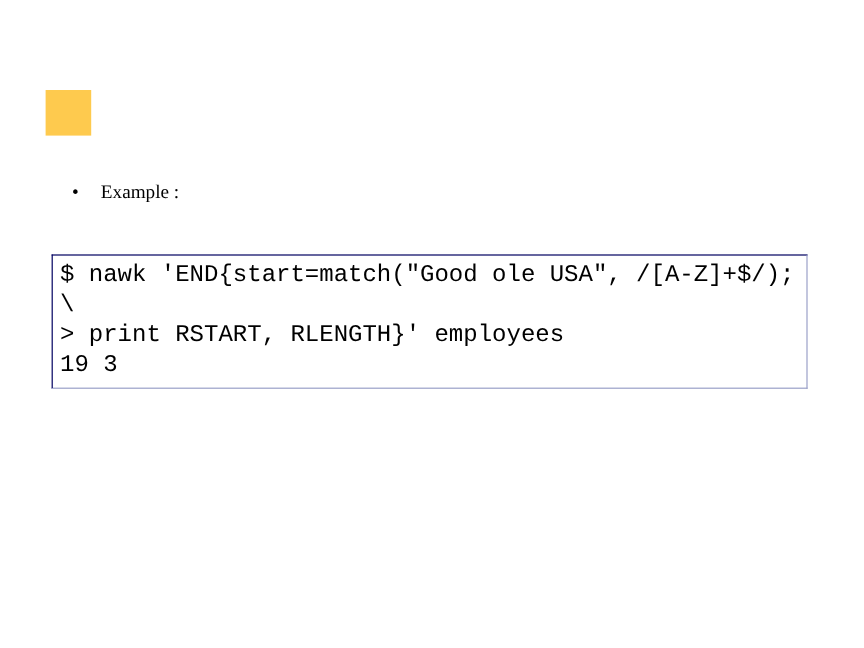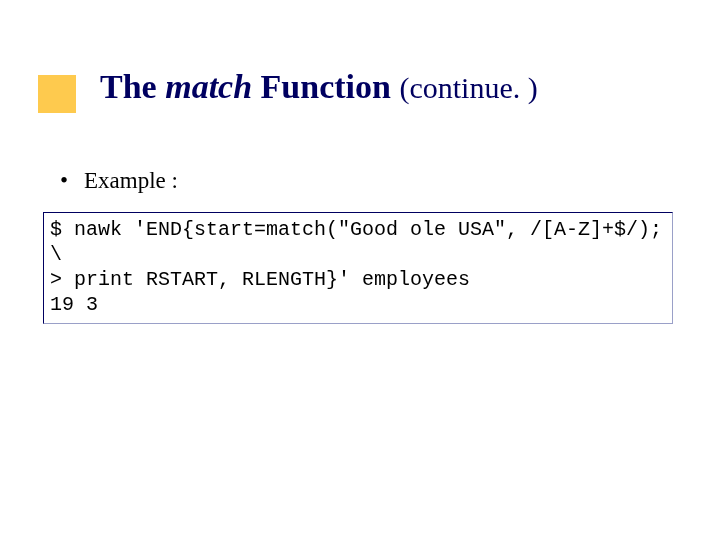--- a/index.html
+++ b/index.html
@@ -46,23 +46,23 @@
   }
   .title .post {
     font-weight: bold;
   }
   .title .cont {
     font-weight: normal;
     font-size: 30px;
   }
   .bullet {
     position: absolute;
-    top: 168px;
+    top: 152px;
     left: 60px;
-    font-size: 23px;
+    font-size: 16px;
     color: #000;
   }
   .bullet .dot {
     display: inline-block;
     width: 24px;
   }
   .codebox {
     position: absolute;
     top: 212px;
     left: 43px;
@@ -82,23 +82,20 @@
     color: #000;
   }
 </style>
 </head>
 <body>
 
 <div class="slide">
 
   <div class="accent-block"></div>
 
-  <div class="title">
-    <span class="pre">The </span><span class="em">match</span><span class="post"> Function </span><span class="cont">(continue. )</span>
-  </div>
 
   <div class="bullet">
     <span class="dot">•</span><span>Example :</span>
   </div>
 
   <div class="codebox"><span>$ nawk 'END{start=match("Good ole USA", /[A-Z]+$/); \</span>
 <span>&gt; print RSTART, RLENGTH}' employees</span>
 <span>19 3</span></div>
 
 </div>

